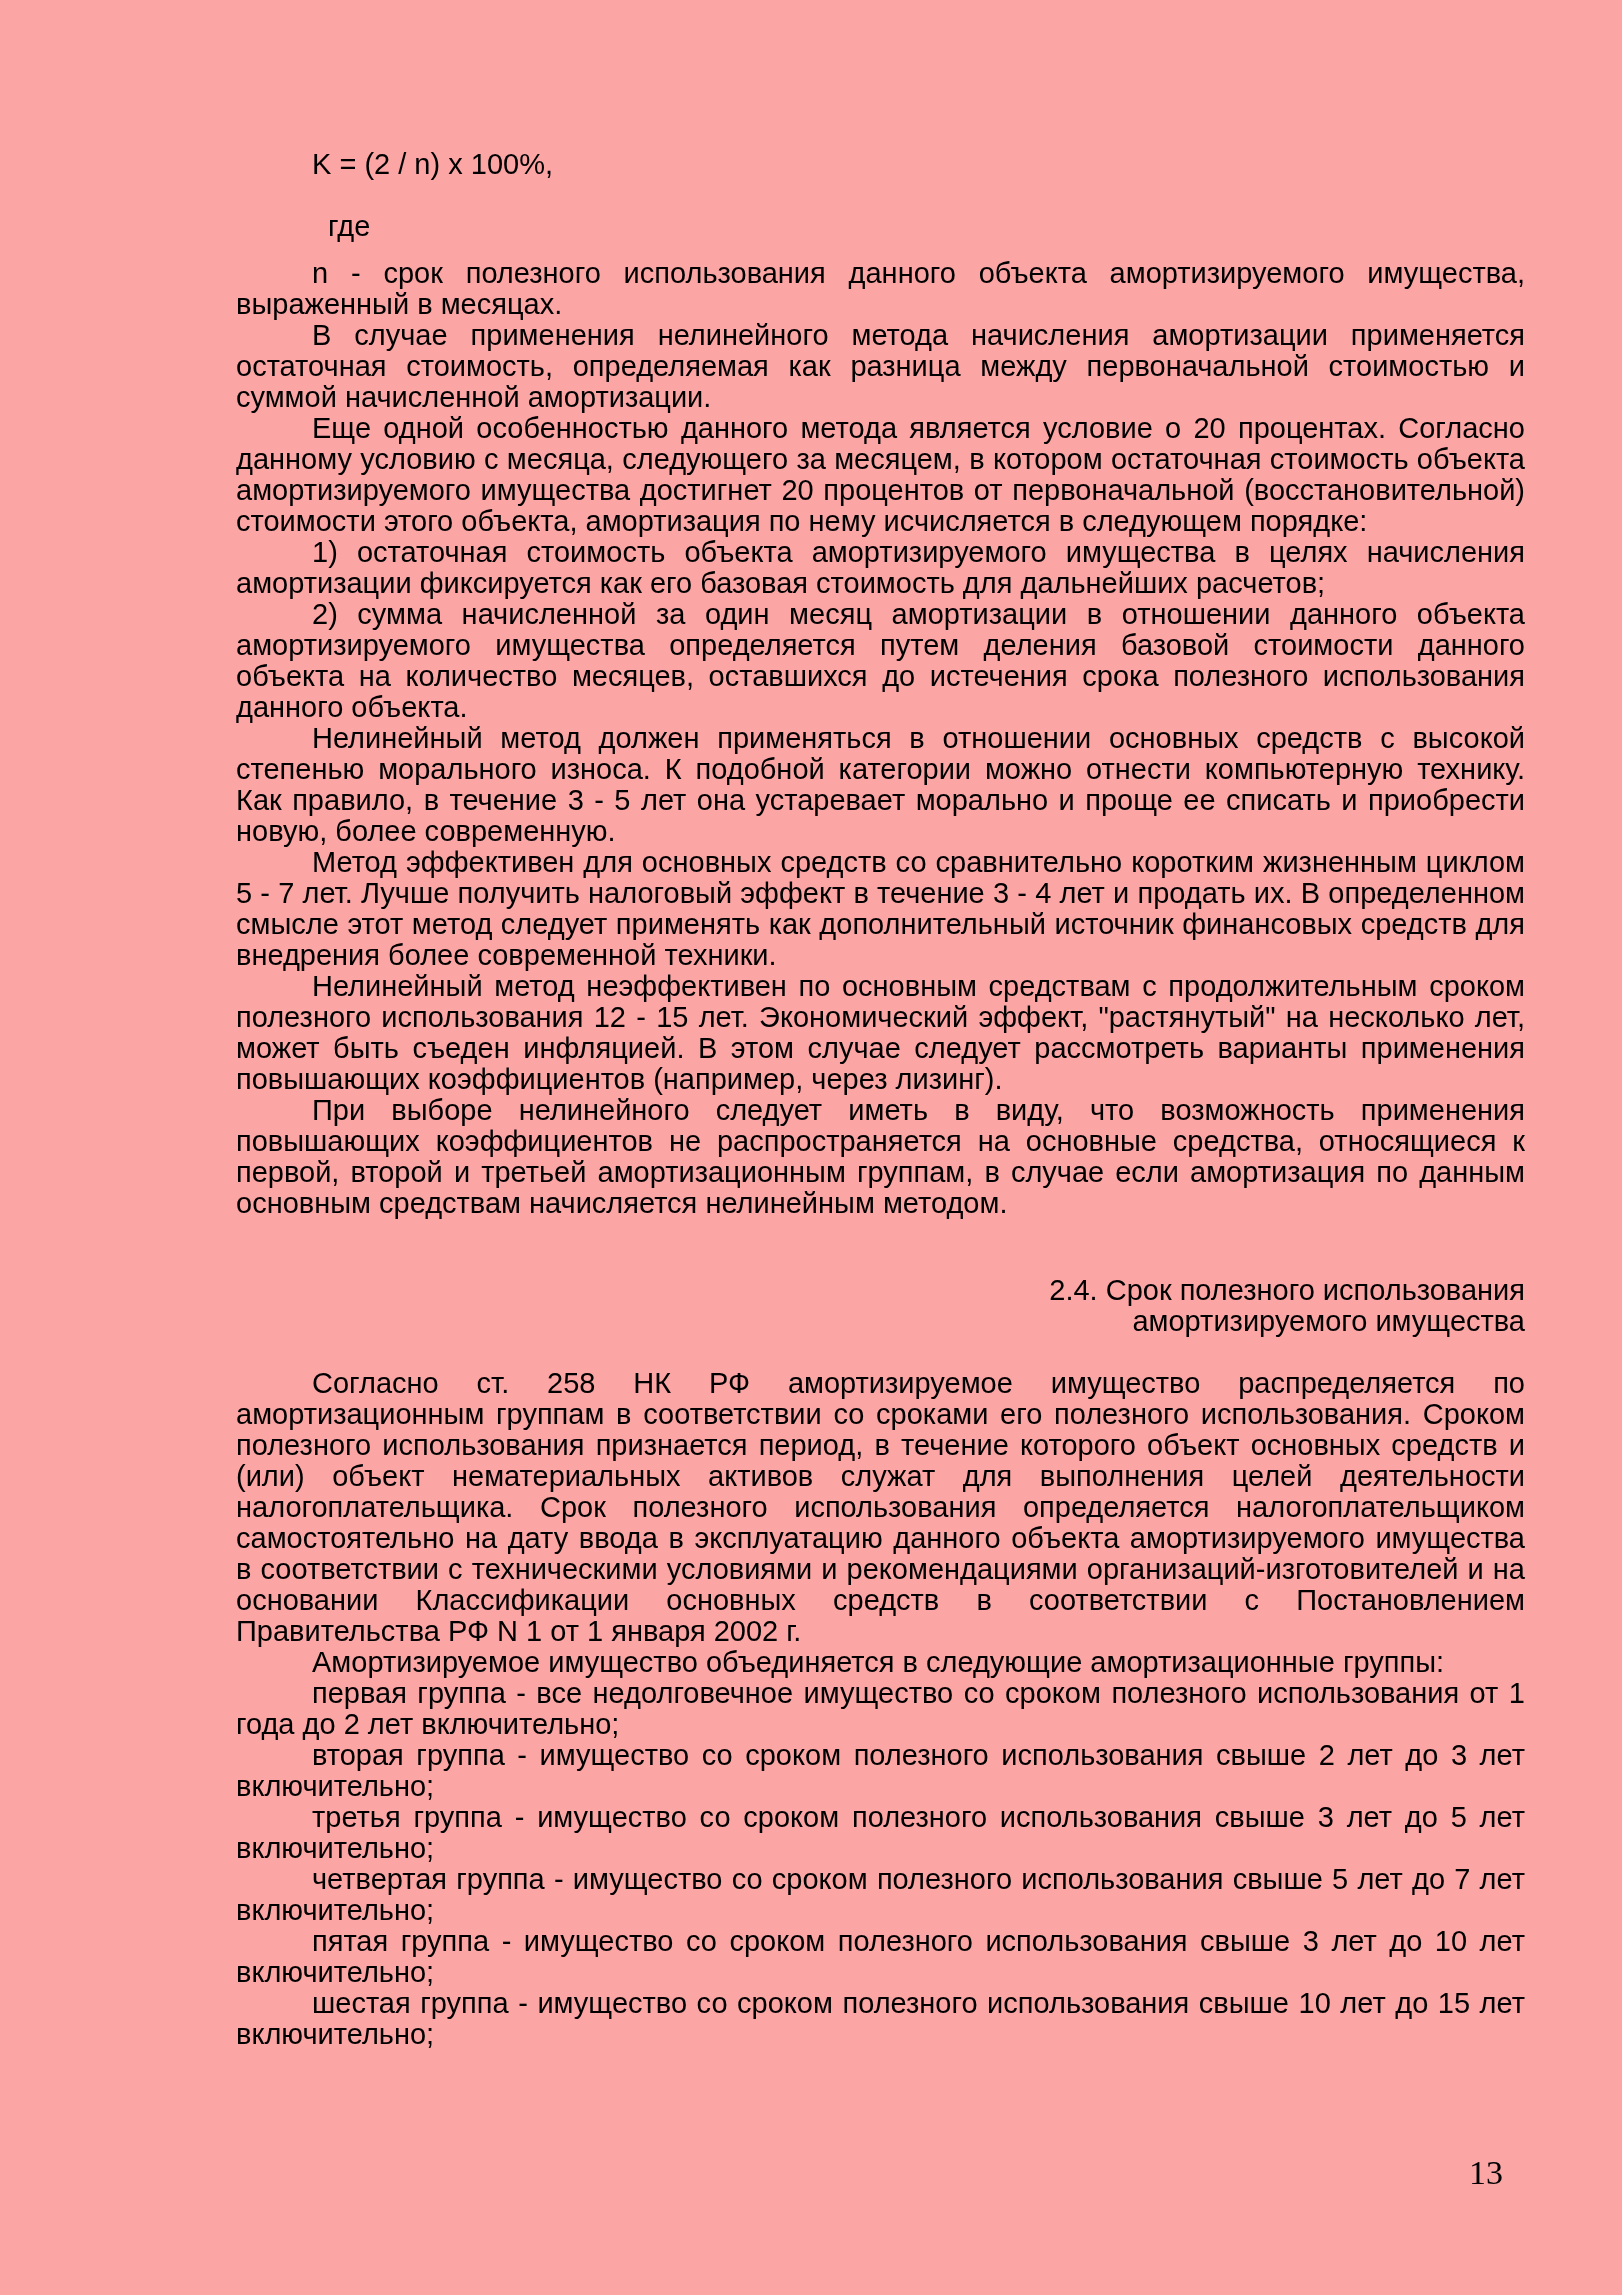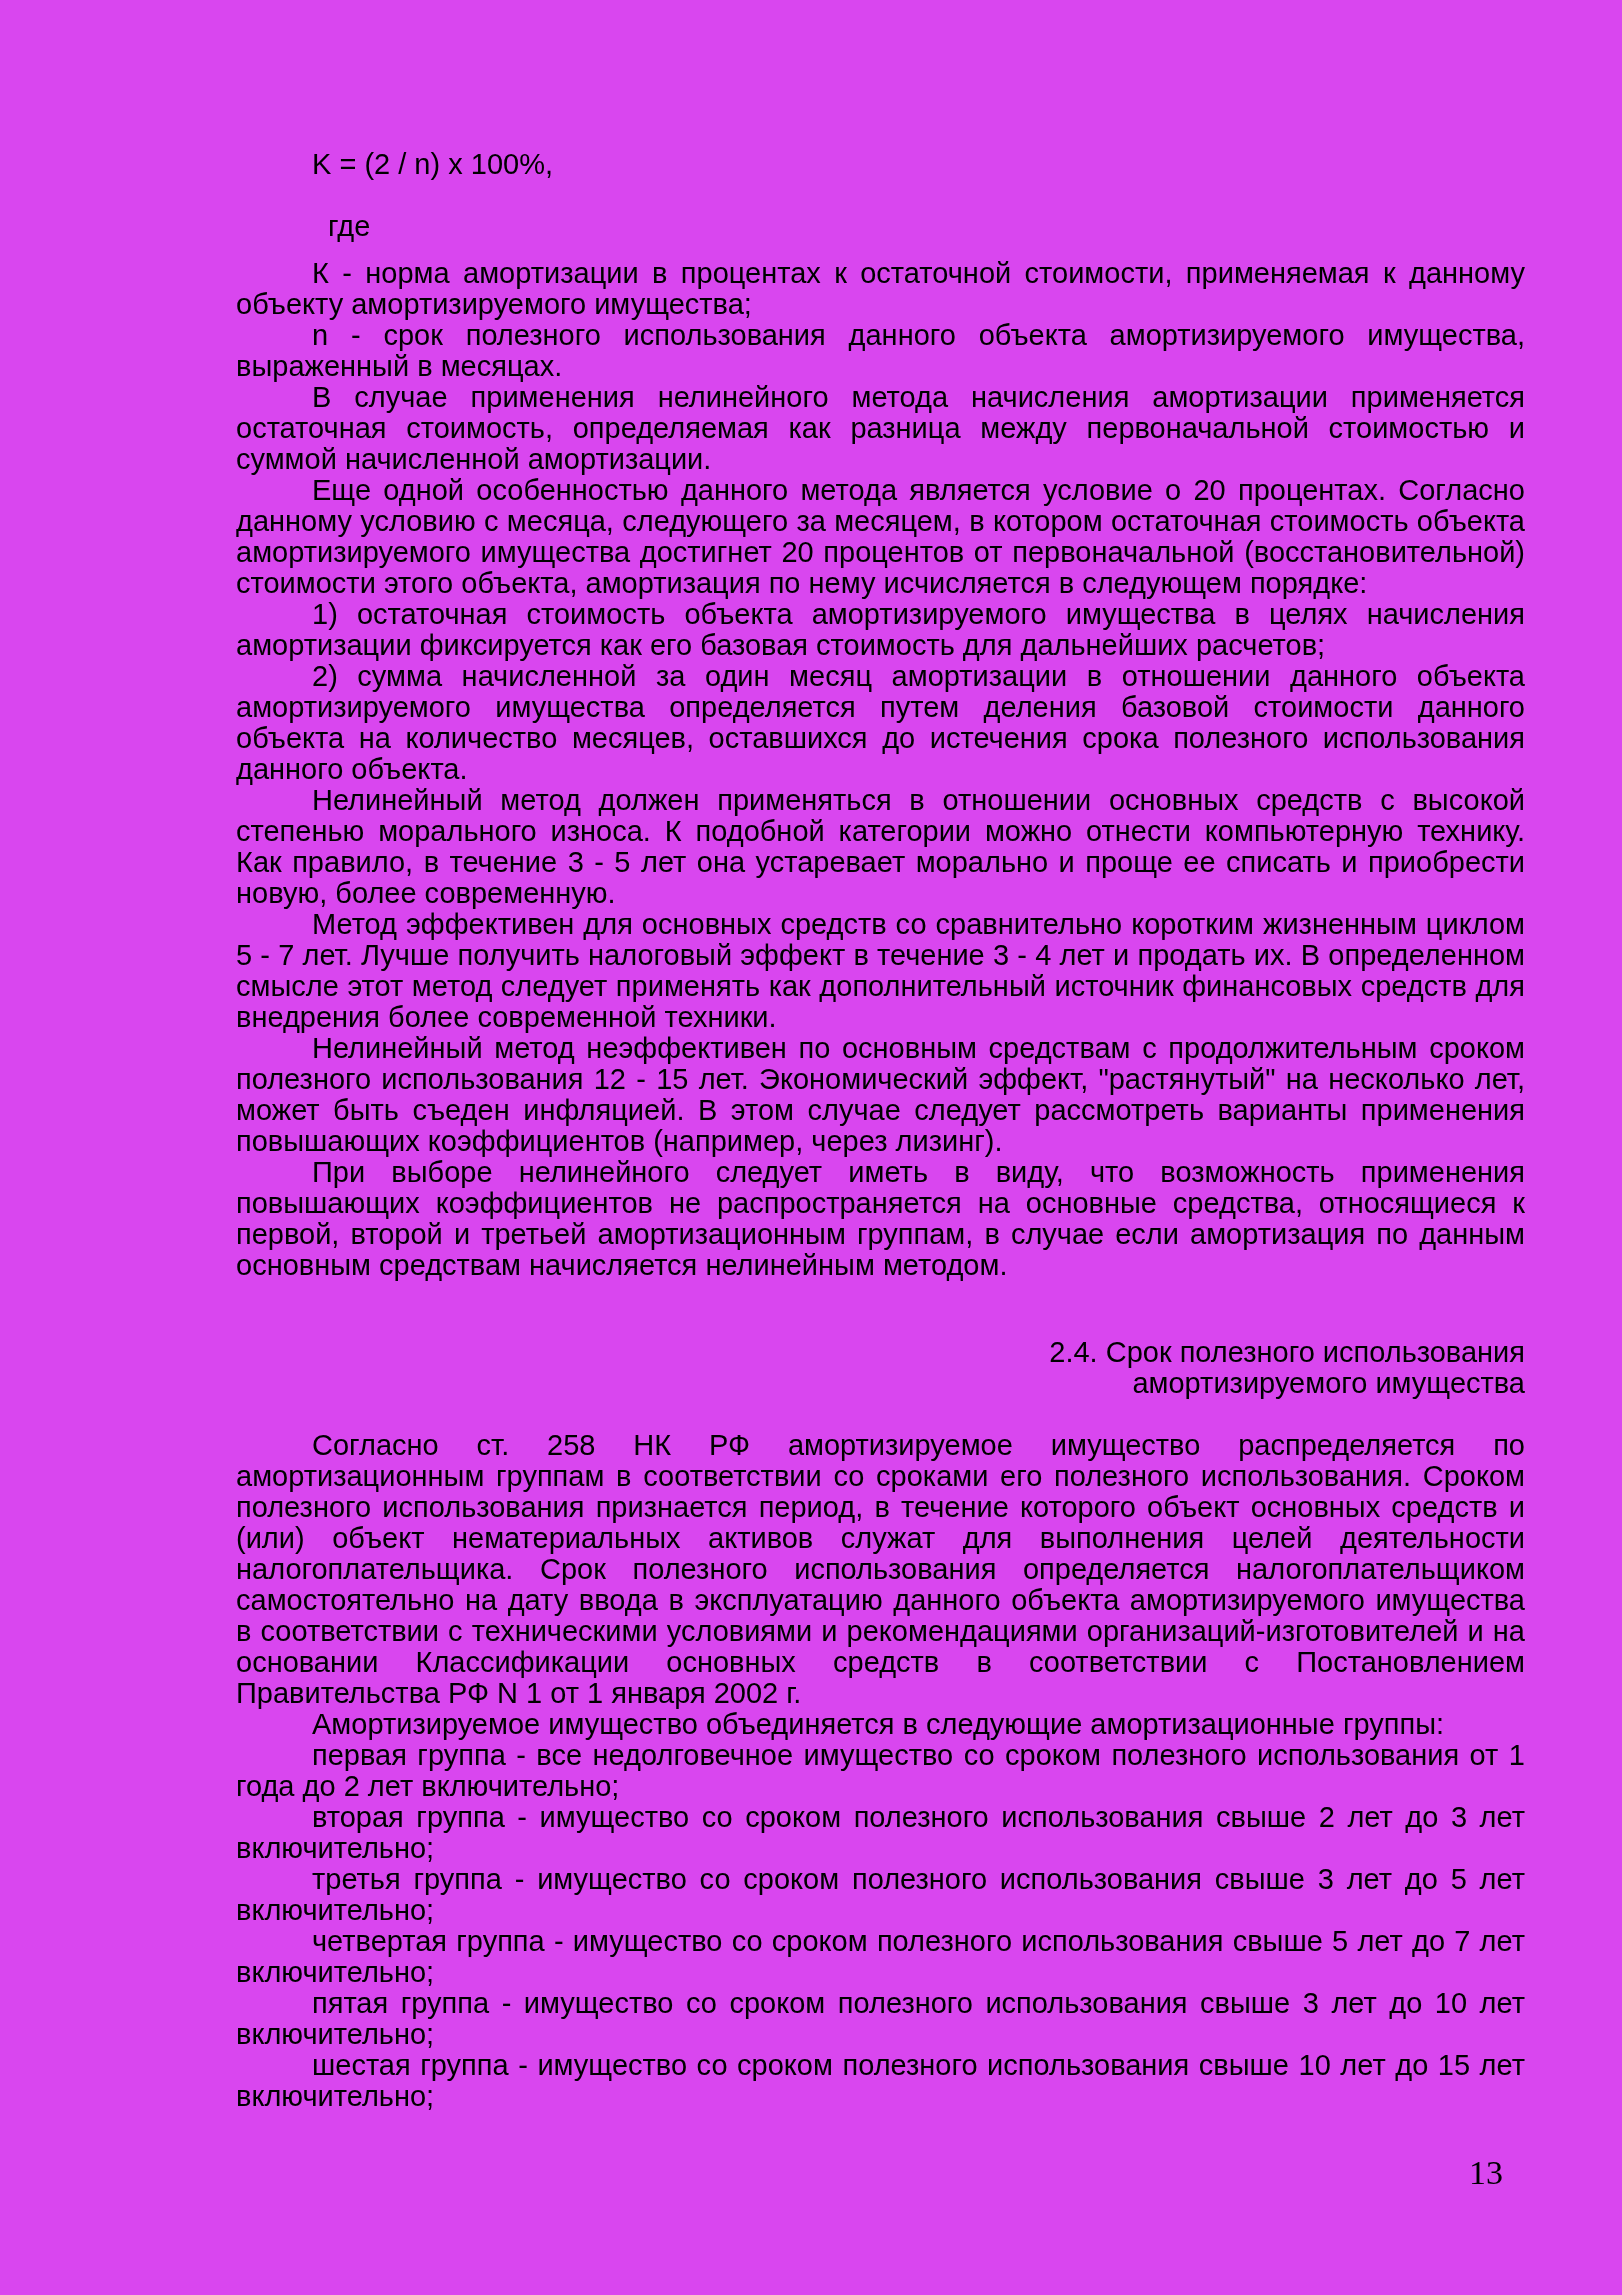--- a/index.html
+++ b/index.html
@@ -4,21 +4,21 @@
 <style>
   html, body {
     margin: 0;
     padding: 0;
     background: #ffffff;
   }
   .page {
     position: relative;
     width: 1623px;
     height: 2295px;
-    background: #d946ef;
+    background: #fca5a5;
     overflow: hidden;
     font-family: "Liberation Sans", "DejaVu Sans", sans-serif;
     color: #000000;
     text-decoration: underline;
   }
   .content {
     position: absolute;
     left: 236px;
     top: 149px;
     width: 1289px;
@@ -59,21 +59,20 @@
 </style>
 </head>
 <body>
 
 <div class="page">
   <div class="content">
 
     <div class="formula-line">K = (2 / n) x 100%,</div>
     <div class="where-line">где</div>
 
-    <p class="para">К - норма амортизации в процентах к остаточной стоимости, применяемая к данному объекту амортизируемого имущества;</p>
     <p class="para">n - срок полезного использования данного объекта амортизируемого имущества, выраженный в месяцах.</p>
     <p class="para">В случае применения нелинейного метода начисления амортизации применяется остаточная стоимость, определяемая как разница между первоначальной стоимостью и суммой начисленной амортизации.</p>
     <p class="para">Еще одной особенностью данного метода является условие о 20 процентах. Согласно данному условию с месяца, следующего за месяцем, в котором остаточная стоимость объекта амортизируемого имущества достигнет 20 процентов от первоначальной (восстановительной) стоимости этого объекта, амортизация по нему исчисляется в следующем порядке:</p>
     <p class="para">1) остаточная стоимость объекта амортизируемого имущества в целях начисления амортизации фиксируется как его базовая стоимость для дальнейших расчетов;</p>
     <p class="para">2) сумма начисленной за один месяц амортизации в отношении данного объекта амортизируемого имущества определяется путем деления базовой стоимости данного объекта на количество месяцев, оставшихся до истечения срока полезного использования данного объекта.</p>
     <p class="para">Нелинейный метод должен применяться в отношении основных средств с высокой степенью морального износа. К подобной категории можно отнести компьютерную технику. Как правило, в течение 3 - 5 лет она устаревает морально и проще ее списать и приобрести новую, более современную.</p>
     <p class="para">Метод эффективен для основных средств со сравнительно коротким жизненным циклом 5 - 7 лет. Лучше получить налоговый эффект в течение 3 - 4 лет и продать их. В определенном смысле этот метод следует применять как дополнительный источник финансовых средств для внедрения более современной техники.</p>
     <p class="para">Нелинейный метод неэффективен по основным средствам с продолжительным сроком полезного использования 12 - 15 лет. Экономический эффект, "растянутый" на несколько лет, может быть съеден инфляцией. В этом случае следует рассмотреть варианты применения повышающих коэффициентов (например, через лизинг).</p>
     <p class="para">При выборе нелинейного следует иметь в виду, что возможность применения повышающих коэффициентов не распространяется на основные средства, относящиеся к первой, второй и третьей амортизационным группам, в случае если амортизация по данным основным средствам начисляется нелинейным методом.</p>
 

